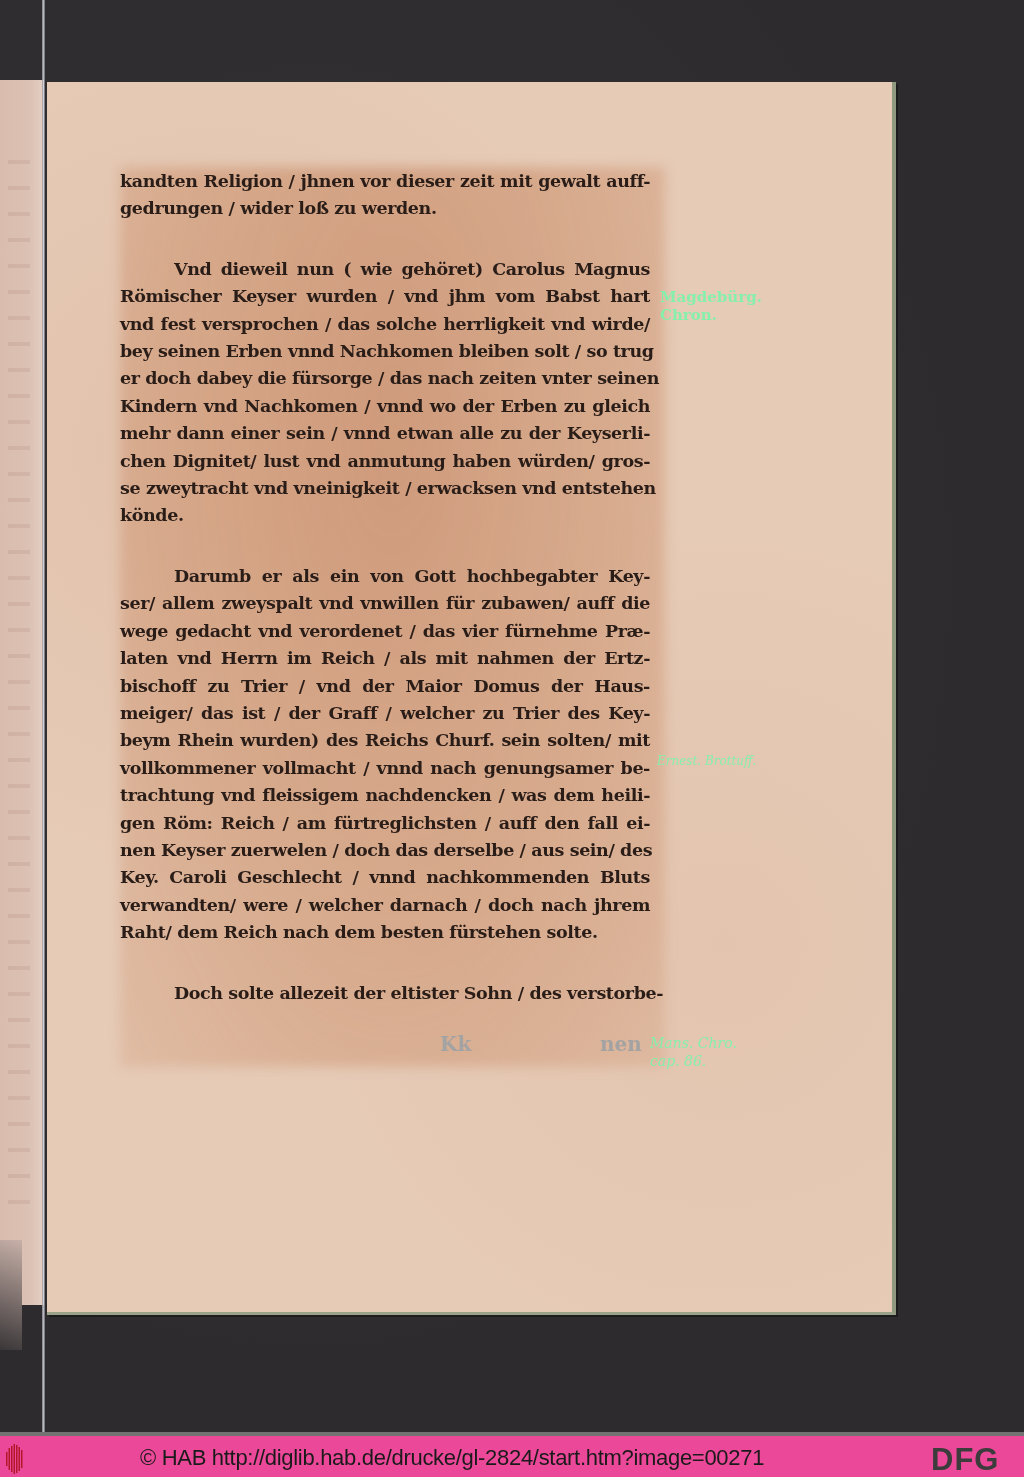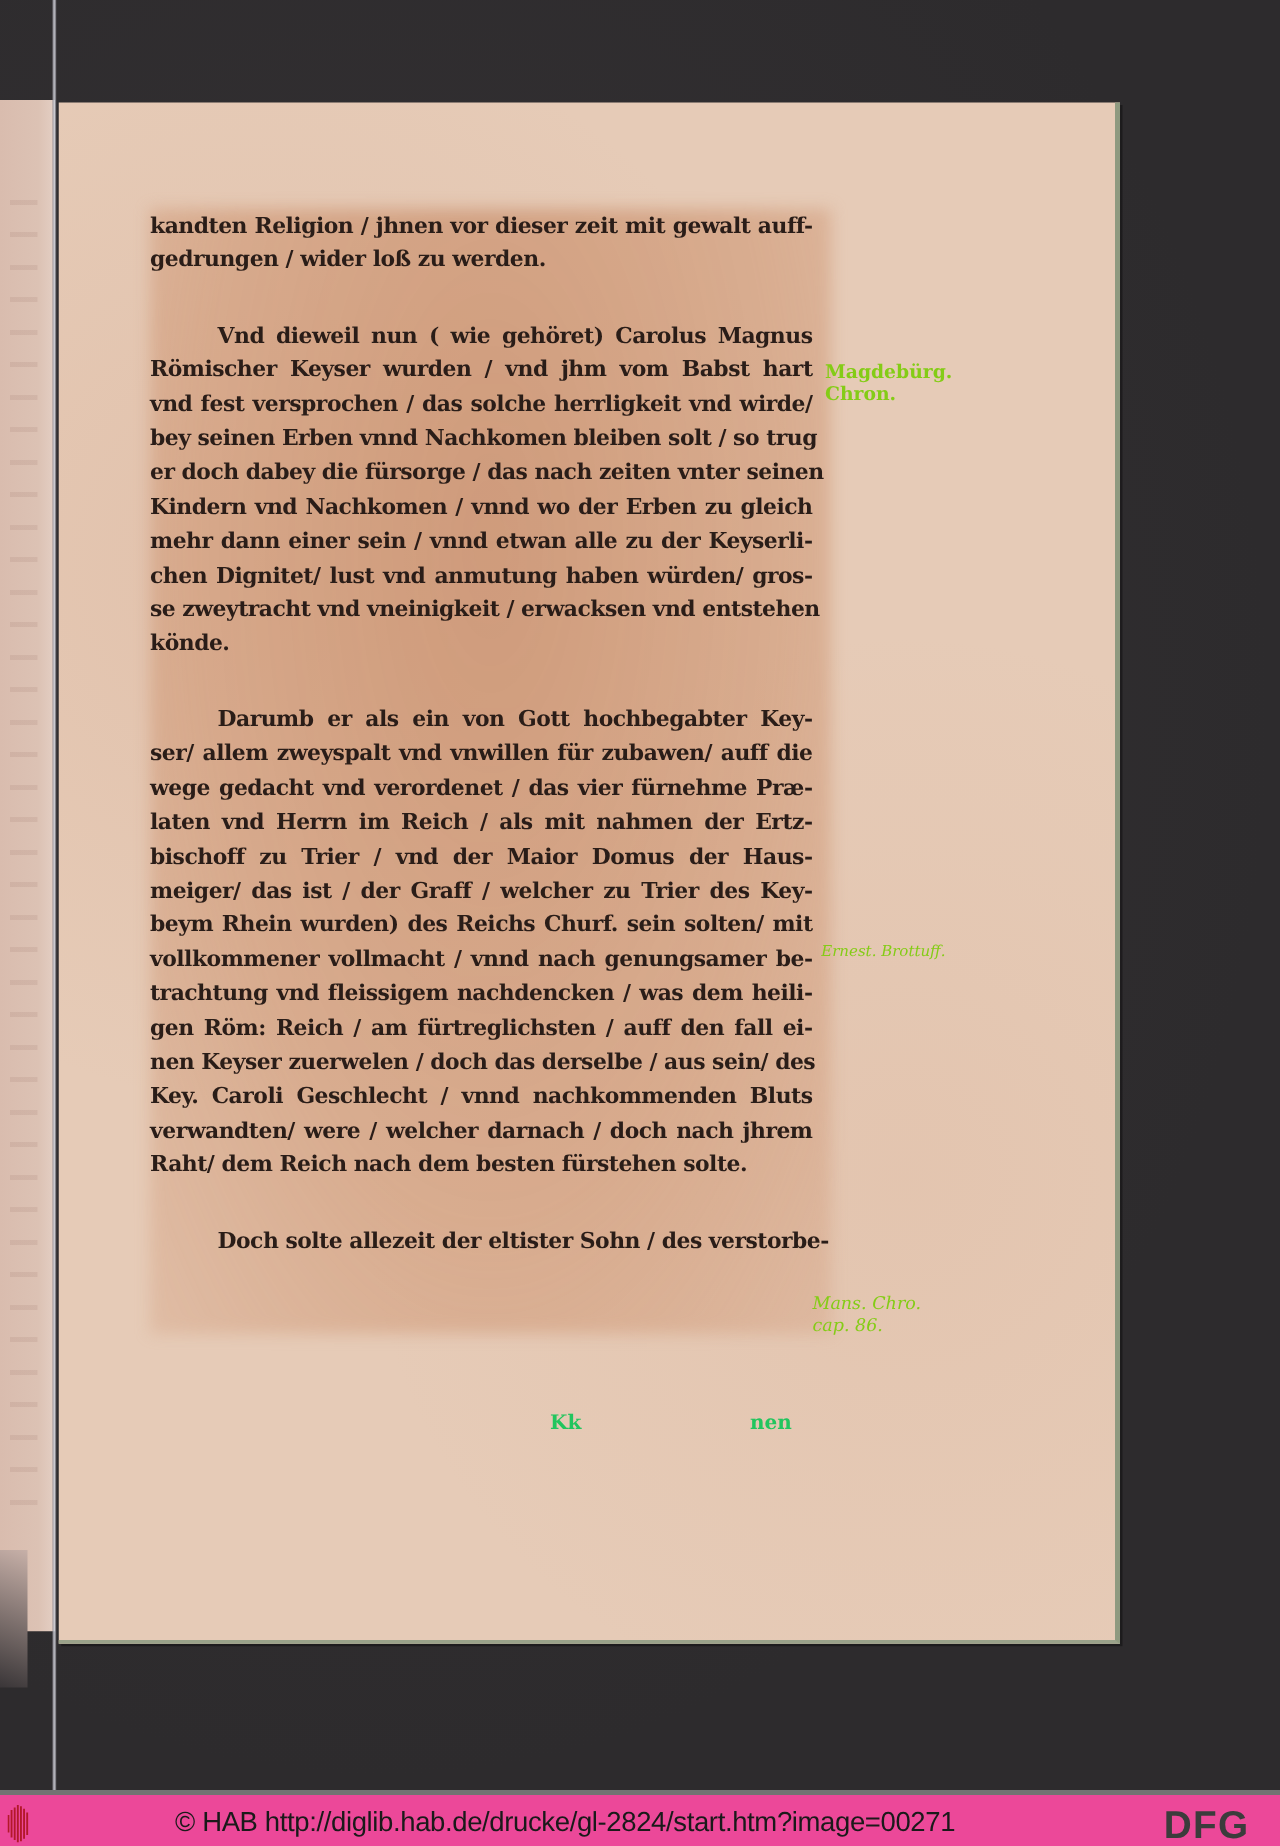--- a/index.html
+++ b/index.html
@@ -54,25 +54,25 @@
     font-family: "DejaVu Serif", serif;
     font-weight: bold;
     font-size: 17.5px;
     line-height: 27.4px;
     letter-spacing: -0.4px;
   }
   .line { display: block; white-space: nowrap; overflow: visible; text-align: justify; text-align-last: justify; width: 530px; }
   .line.short { text-align-last: left; }
   .para-gap { height: 33px; }
   .indent { padding-left: 54px; width: 476px; }
-  .catchline { position: absolute; top: 1128px; color: #22c55e; font-weight: bold; font-size: 16px; font-family: "DejaVu Serif", serif; }
+  .catchline { position: absolute; top: 1032px; color: #a3a3a3; font-weight: bold; font-size: 20px; font-family: "DejaVu Serif", serif; }
   .sig { left: 440px; }
   .catchword { left: 600px; }
   .margin-note {
-    position: absolute; color: #84cc16; font-family: "DejaVu Serif", serif;
+    position: absolute; color: #86efac; font-family: "DejaVu Serif", serif;
     font-size: 14px; line-height: 18px; font-style: italic;
   }
   .mn1 { left: 660px; top: 288px; font-style: normal; font-weight: bold; font-size: 15px; }
   .mn2 { left: 657px; top: 752px; font-size: 12px; }
   .mn3 { left: 650px; top: 1034px; font-size: 14px; }
   .footer {
     position: absolute; left: 0; top: 1432px; width: 1024px; height: 45px;
     background: #ec4899;
     border-top: 4px solid #737373;
   }

